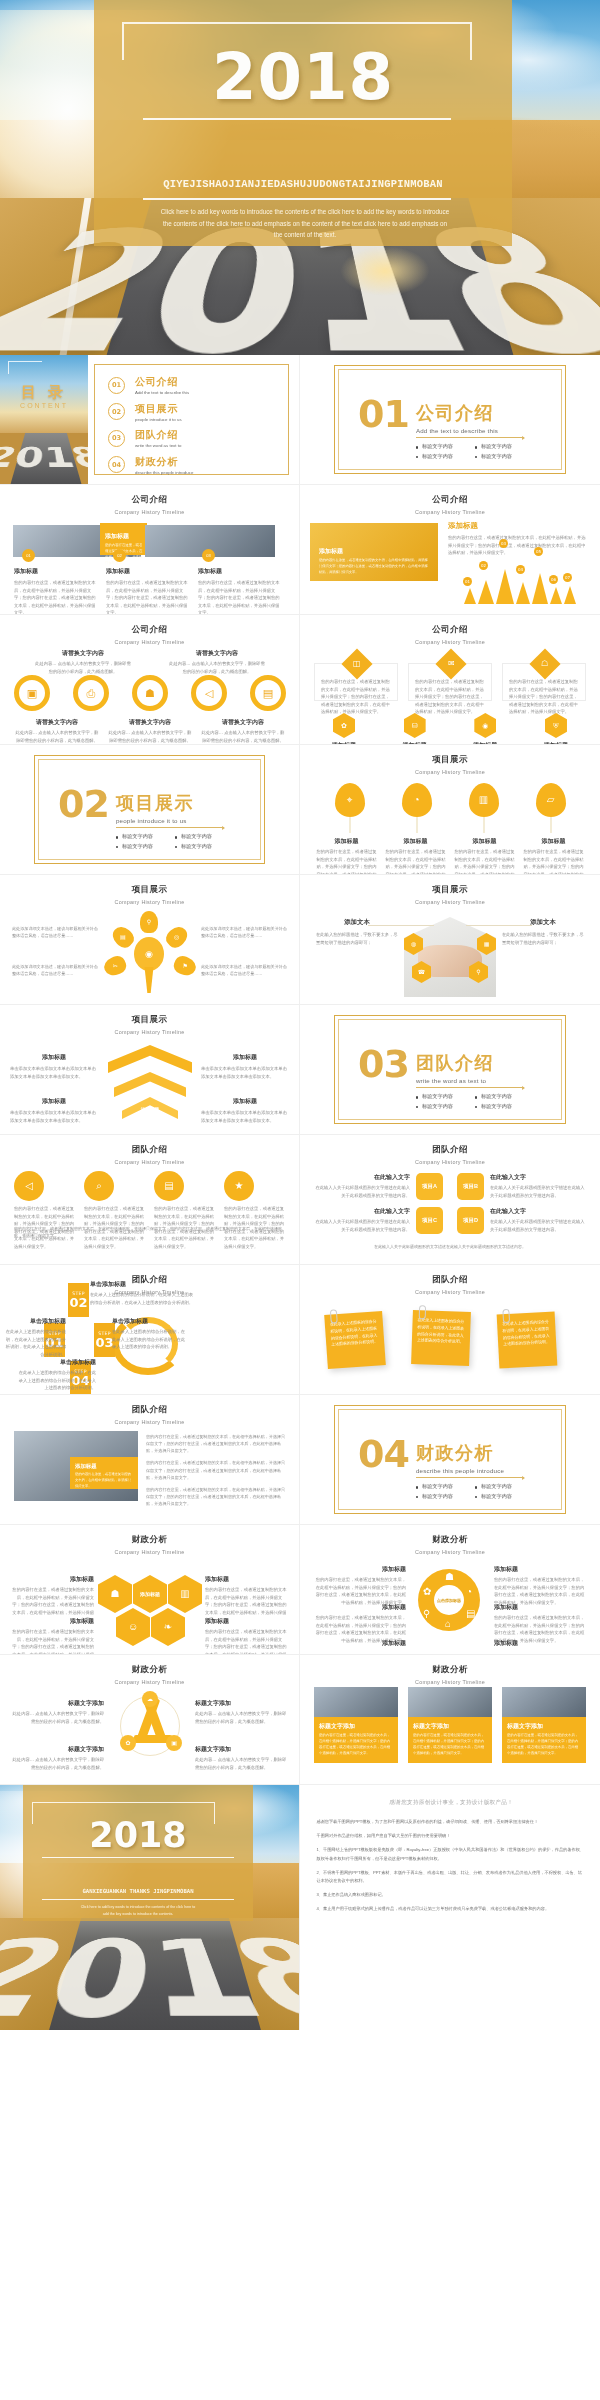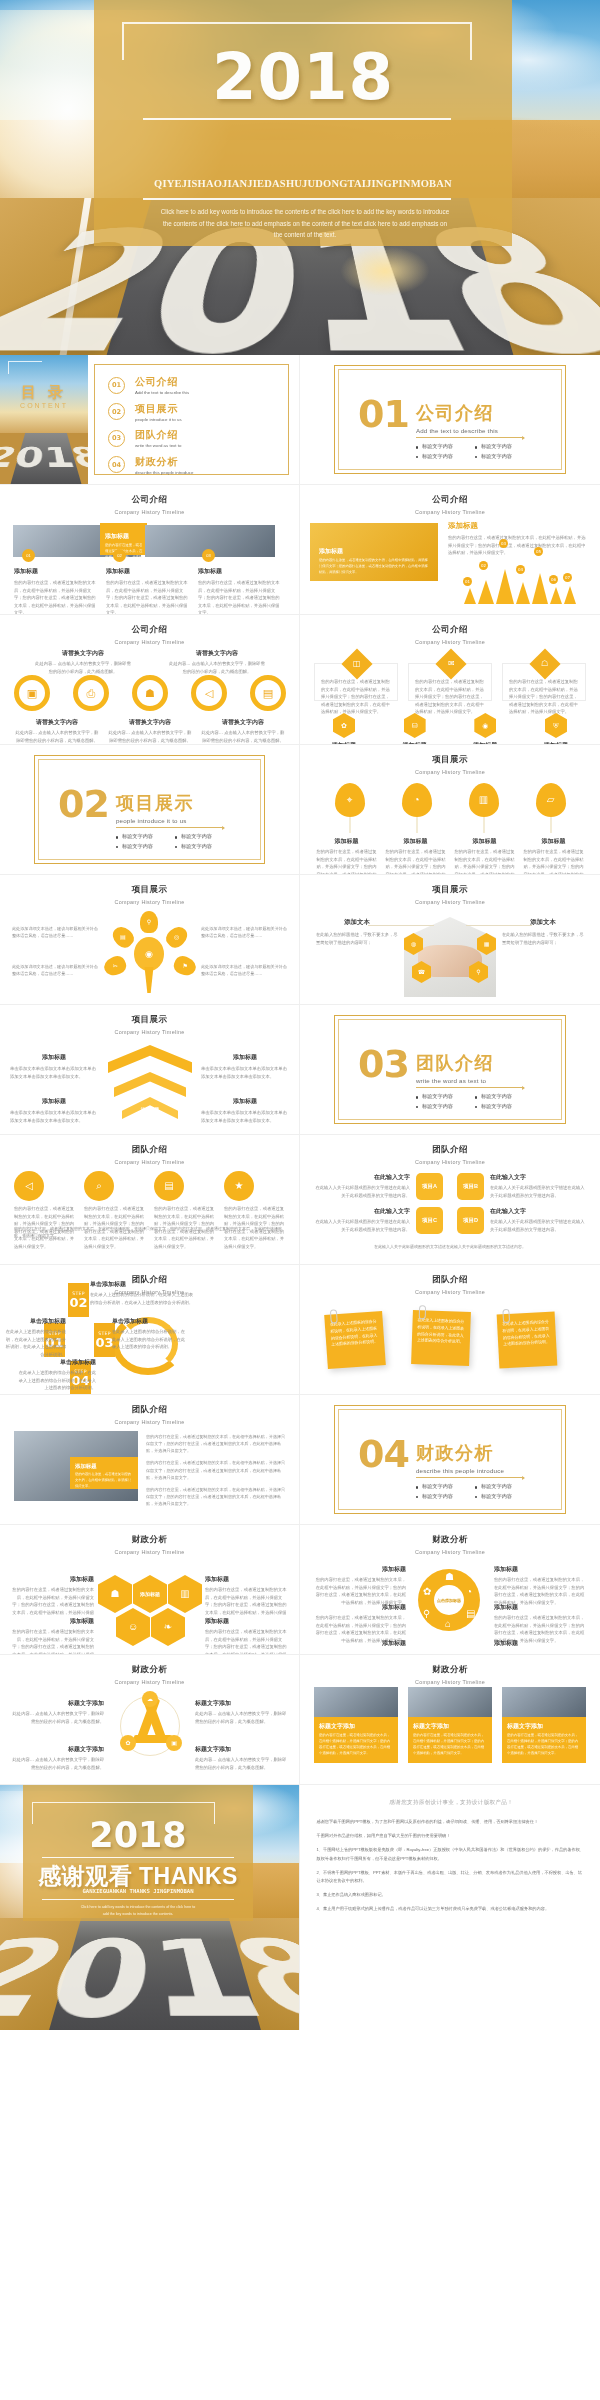--- a/index.html
+++ b/index.html
@@ -93,21 +93,21 @@
     position:absolute; left:143px; width:308px; height:2px; background:rgba(255,255,255,.9);
   }
   .cover-title{
     position:absolute; left:94px; width:418px; text-align:center;
     font-size:41px; font-weight:bold; color:#fefefd; letter-spacing:1px;
     text-shadow:2px 3px 4px rgba(120,80,10,.3);
   }
   .cover-pinyin{
     position:absolute; left:94px; width:418px; text-align:center;
     font-size:10.5px; font-weight:bold; color:#fcf7e9; letter-spacing:.2px;
-    font-family:Liberation Serif, serif;
+    font-family:Liberation Mono, monospace;
   }
   .cover-desc{
     position:absolute; left:160px; width:290px; text-align:center;
     font-size:6.3px; line-height:1.85; color:#fdf6e4;
   }
 
   
   .grid { position:absolute; left:0; top:355px; width:600px; }
   .row { display:flex; width:600px; }
   .slide {
@@ -1100,21 +1100,20 @@
         <div class="th-bg"></div>
         <div class="th-sky"></div>
         <div class="th-field"></div>
         <div class="th-glow"></div>
         <div class="th-road"></div>
         <div class="th-2018">2018</div>
         <div class="th-panel"></div>
         <div class="th-bracket"></div>
         <div class="th-year">2018</div>
         <div class="th-rule" style="top:72px;"></div>
-        <div class="th-title" style="top:76px;">感谢观看 THANKS</div>
         <div class="th-pinyin" style="top:103px;">GANXIEGUANKAN THANKS JINGPINMOBAN</div>
         <div class="th-rule" style="top:114px;"></div>
         <div class="th-desc" style="top:119px;">Click here to add key words to introduce the contents of the click here to add the key words to introduce the contents.</div>
       </div>
 
       <div class="vline"></div>
 
       <div class="terms">
         <h4>感谢您支持原创设计事业，支持设计版权产品！</h4>
         <p>感谢您下载千图网的PPT模板，为了您和千图网以及原创作者的利益，请仔细阅读、传播、使用，否则将承担法律责任！</p>

